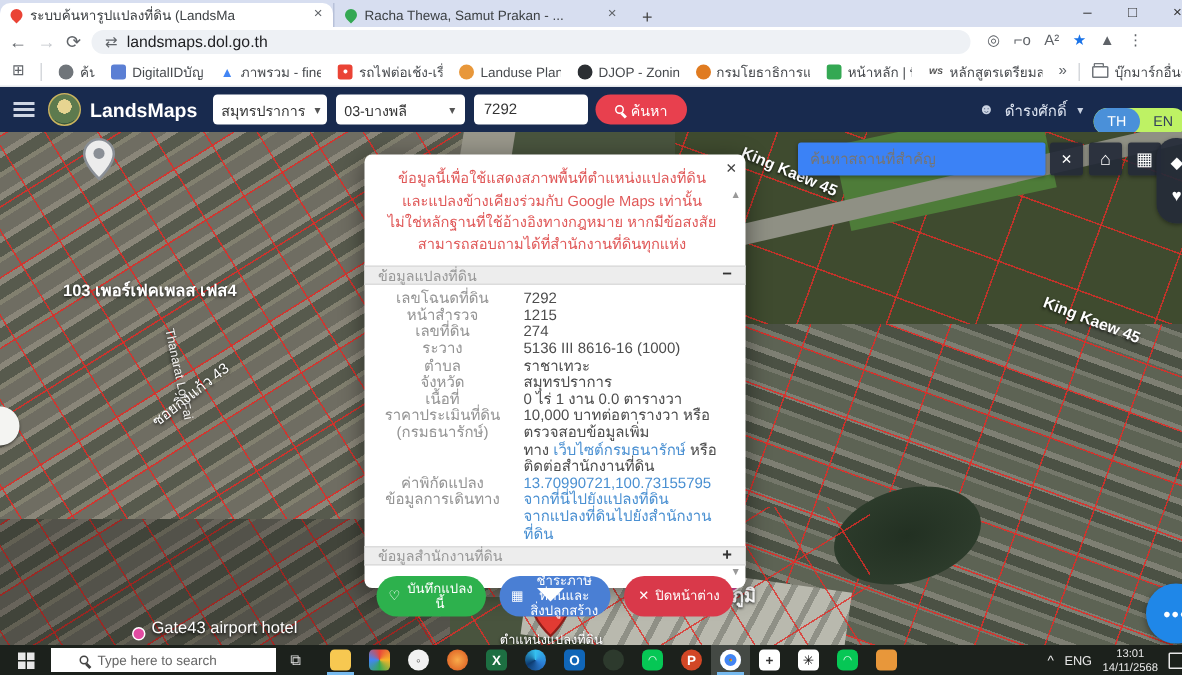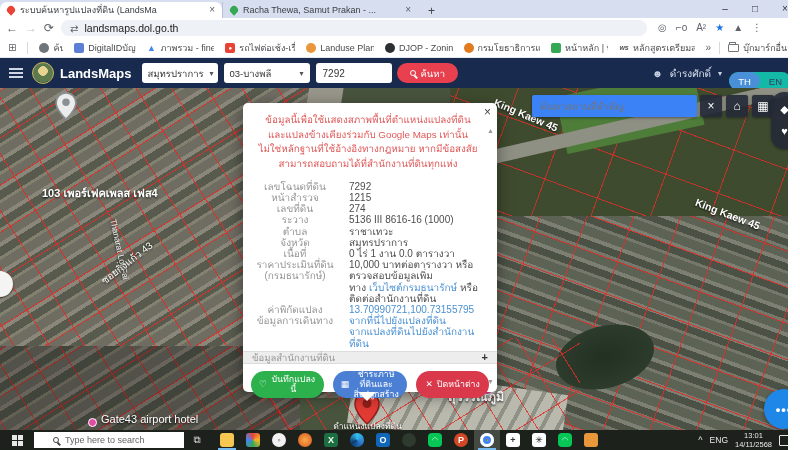--- a/index.html
+++ b/index.html
@@ -46,21 +46,21 @@
   .hsel { height:20px; background:#fff; border-radius:3px; font-size:9.5px; color:#333; display:flex; align-items:center; justify-content:space-between; padding:0 6px; margin-right:6px; }
   .hsel .chev { color:#555; font-size:8px; margin-left:6px; }
   .hinput { height:20px; width:76px; background:#fff; border:none; border-radius:3px; font-size:10px; color:#333; padding:0 7px; margin-right:5px; font-family:inherit; }
   .hbtn { height:20px; background:#e8404e; color:#fff; border:none; border-radius:10px; font-size:9.5px; padding:0 13px; display:flex; align-items:center; gap:5px; font-family:inherit; }
   .lens { width:6px; height:6px; border:1.5px solid #fff; border-radius:50%; position:relative; }
   .lens::after { content:""; position:absolute; width:4px; height:1.5px; background:#fff; transform:rotate(45deg); right:-3px; bottom:-2px; }
   .appbar-right { margin-left:auto; display:flex; align-items:center; gap:7px; }
   .user-ic { color:#c9d2e2; font-size:10px; }
   .user-name { color:#dde4f0; font-size:10px; }
   .user-chev { color:#c9d2e2; font-size:8px; }
-  .lang-toggle { display:flex; background:#14b8a6; border-radius:11px; overflow:hidden; height:18px;margin-top:16px; }
+  .lang-toggle { display:flex; background:#bef264; border-radius:11px; overflow:hidden; height:18px;margin-top:16px; }
   .lang { font-size:9.5px; padding:0 9px; display:flex; align-items:center; color:#33405c; }
   .lang.on { background:#4a90d9; color:#fff; border-radius:11px; }
 
   
   #map { position:absolute; top:88px; left:0; width:800px; height:342px; background:#49543e; overflow:hidden; }
   .zone { position:absolute; }
   .grid-red {
     background-image:
       repeating-linear-gradient(58deg, rgba(224,45,40,.8) 0 1px, transparent 1px 30px),
       repeating-linear-gradient(-32deg, rgba(224,45,40,.8) 0 1px, transparent 1px 40px);
@@ -299,20 +299,24 @@
     <span class="edge-circle"></span>
     <div class="chat-btn">•••</div>
 
     <div class="popup">
       <span class="popup-close">×</span>
       <span class="scroll-up">▲</span>
       <span class="scroll-dn">▼</span>
 
       <div class="warn">ข้อมูลนี้เพื่อใช้แสดงสภาพพื้นที่ตำแหน่งแปลงที่ดิน และแปลงข้างเคียงร่วมกับ Google Maps เท่านั้น ไม่ใช่หลักฐานที่ใช้อ้างอิงทางกฎหมาย หากมีข้อสงสัยสามารถสอบถามได้ที่สำนักงานที่ดินทุกแห่ง</div>
 
+      <div class="secbar">
+        <span>ข้อมูลแปลงที่ดิน</span>
+        <span class="tgl">−</span>
+      </div>
 
       <div class="rows">
         <div class="prow">
             <span class="plabel">เลขโฉนดที่ดิน</span>
             <span class="pvalue">7292</span>
           </div>
         <div class="prow">
             <span class="plabel">หน้าสำรวจ</span>
             <span class="pvalue">1215</span>
           </div>

